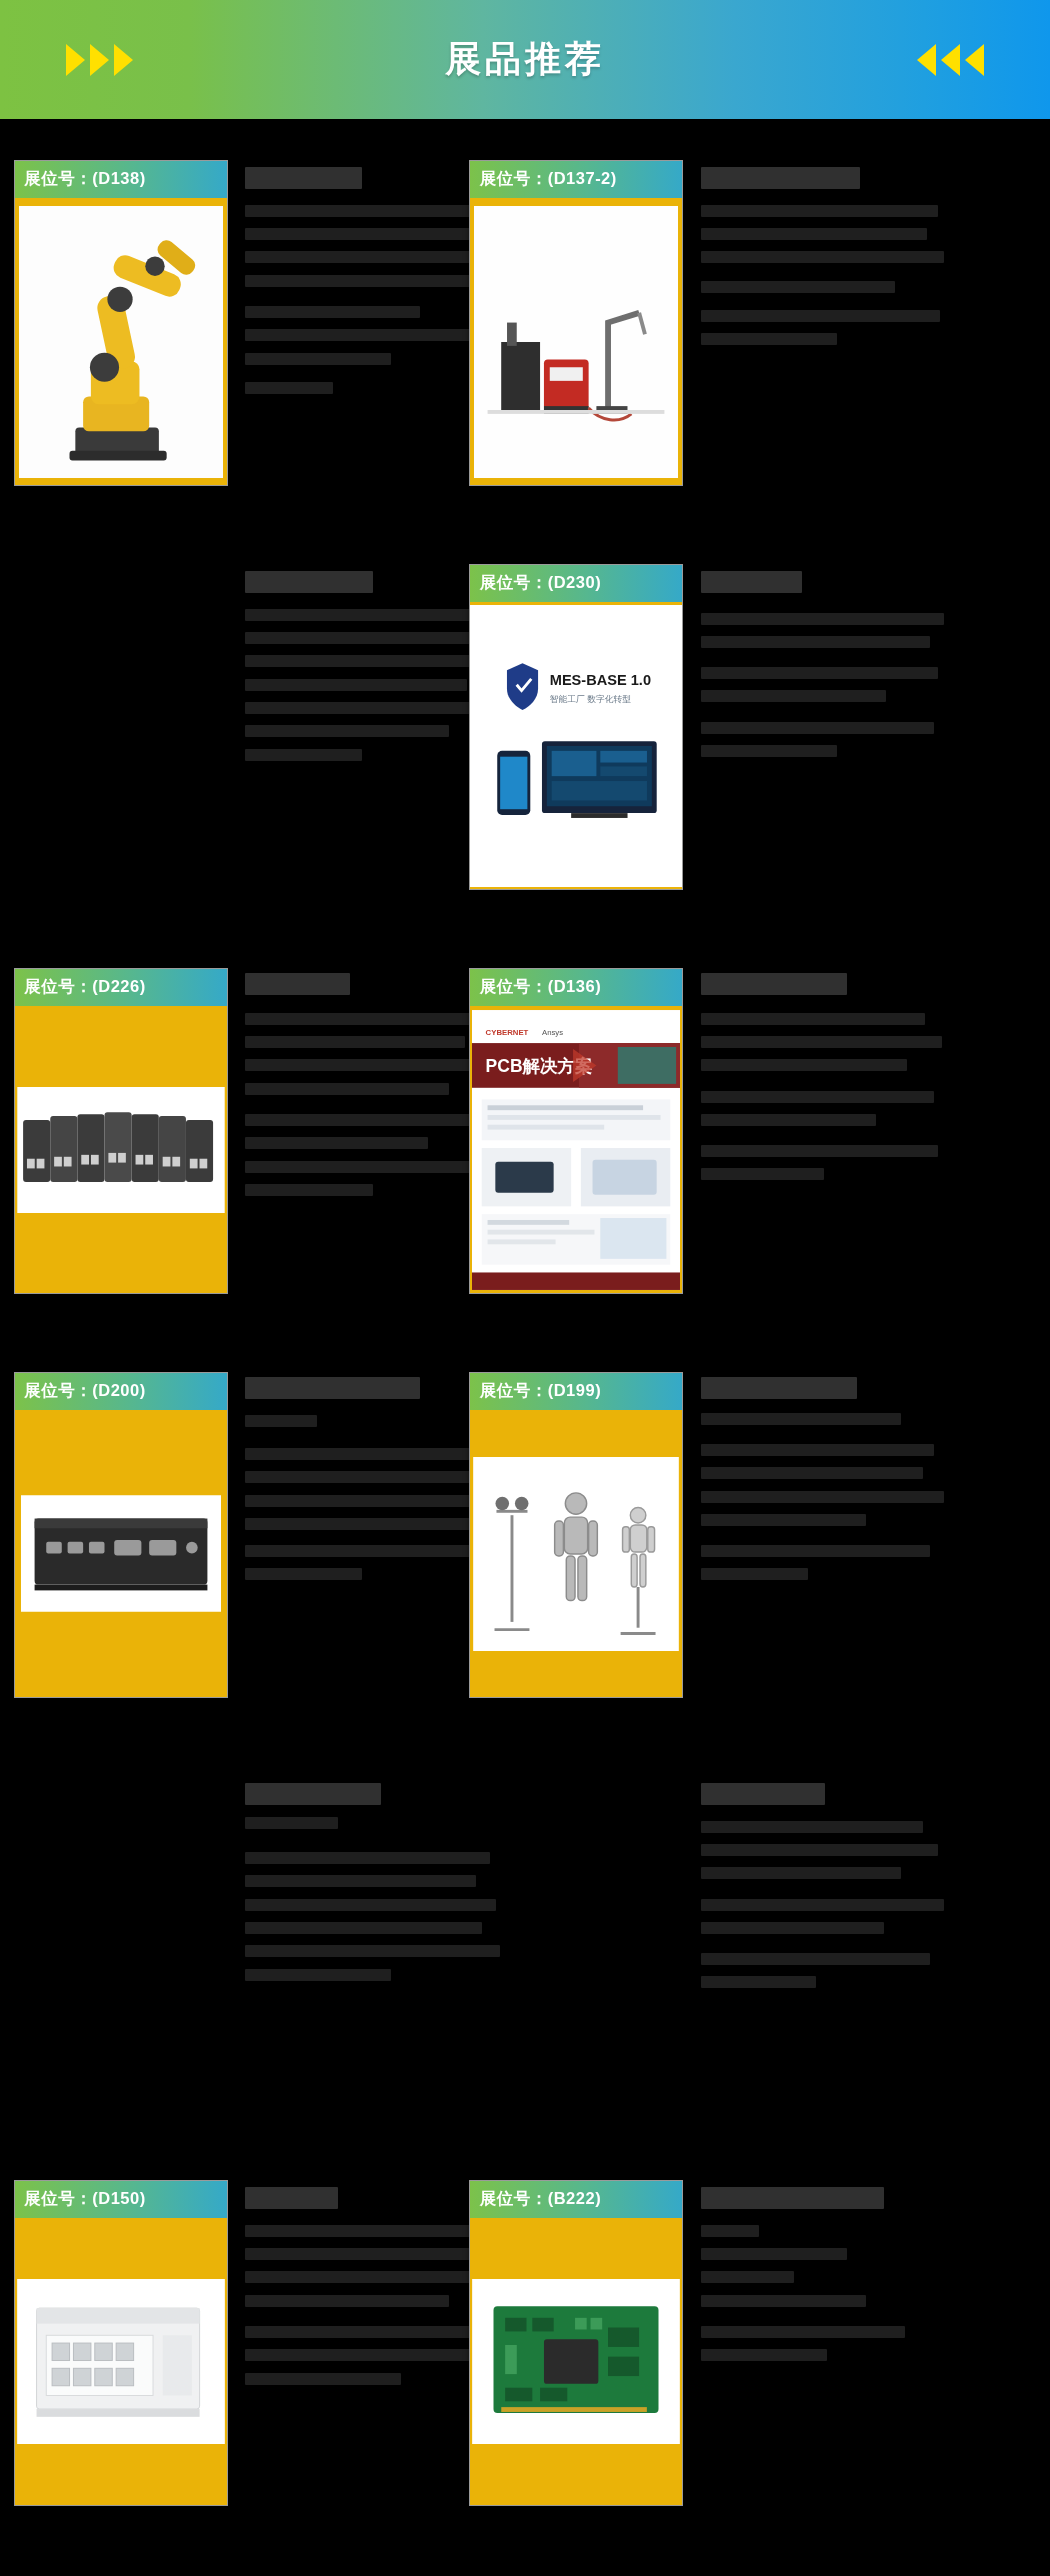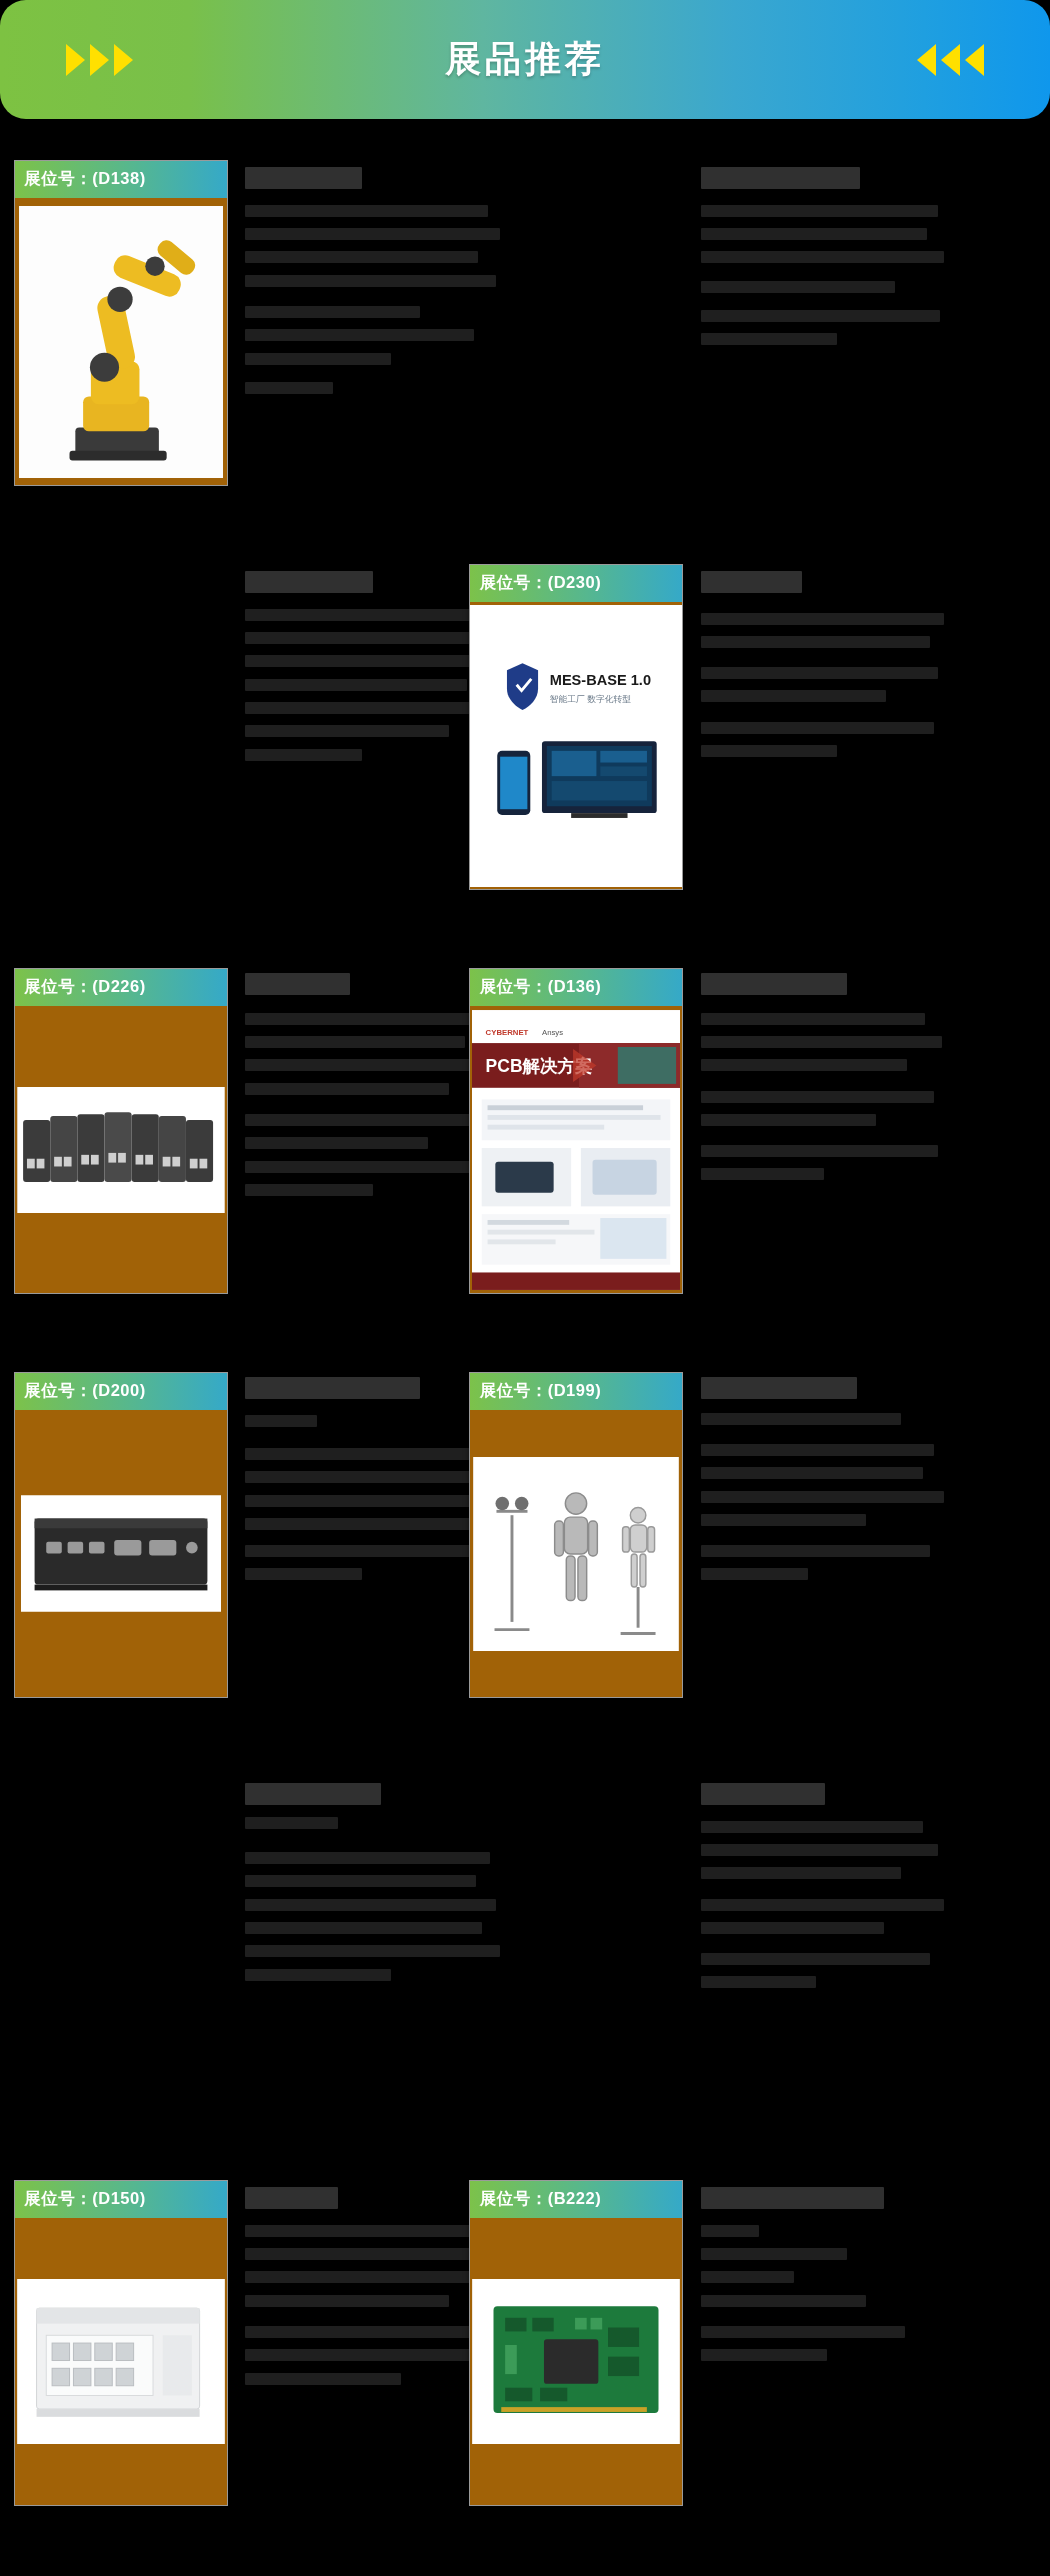--- a/index.html
+++ b/index.html
@@ -19,21 +19,20 @@
 
   
   .header {
     position: relative;
     width: 1050px;
     height: 119px;
     background: linear-gradient(90deg, #7dc242 0%, #79c04a 18%, #5fb6a0 46%, #3aa7cf 70%, #1f9fe0 88%, #0f97ec 100%);
     display: flex;
     align-items: center;
     justify-content: center;
-    border-radius: 26px;
   }
   .header-title {
     color: #ffffff;
     font-size: 36px;
     font-weight: bold;
     letter-spacing: 3.9px;
     text-shadow: 0 1.9px 2.9px rgba(0,0,0,0.22);
   }
   .chev-group {
     position: absolute;
@@ -85,21 +84,21 @@
     background: linear-gradient(90deg, #7cc24a 0%, #56b78f 55%, #35a9c8 100%);
     color: #ffffff;
     font-size: 16.5px;
     font-weight: bold;
     padding: 7.8px 9.7px;
     letter-spacing: 0.5px;
     white-space: nowrap;
   }
   .thumb {
     height: 287px;
-    background: #a16207;
+    background: #eab308;
     display: flex;
     align-items: center;
     justify-content: center;
     overflow: hidden;
     position: relative;
   }
   .thumb svg { display: block; }
 
   .textcol {
     position: absolute;
@@ -168,20 +167,38 @@
           <div class="line" style="left:0;top:66px;width:255px;"></div>
           <div class="line" style="left:0;top:89px;width:233px;"></div>
           <div class="line" style="left:0;top:113px;width:251px;"></div>
           <div class="line" style="left:0;top:144px;width:175px;"></div>
           <div class="line" style="left:0;top:167px;width:229px;"></div>
           <div class="line" style="left:0;top:191px;width:146px;"></div>
           <div class="line" style="left:0;top:220px;width:88px;"></div>
         </div>
       </div>
       <div class="cell right">
+        <div class="card">
+          <div class="badge">展位号：(D137-2)</div>
+          <div class="thumb">
+            <svg width="204" height="272" viewBox="0 0 210 280">
+              <rect width="210" height="280" fill="#fefefe"></rect>
+              <rect x="28" y="140" width="40" height="70" fill="#2e2e2e"></rect>
+              <rect x="34" y="120" width="10" height="24" fill="#555"></rect>
+              <rect x="72" y="158" width="46" height="52" rx="4" fill="#c32b23"></rect>
+              <rect x="78" y="166" width="34" height="14" fill="#f0f0f0"></rect>
+              <rect x="72" y="206" width="46" height="8" fill="#333"></rect>
+              <path d="M138 210 L138 120 L170 110" stroke="#6e6e6e" stroke-width="6" fill="none"></path>
+              <path d="M170 110 L176 132" stroke="#8a8a8a" stroke-width="4" fill="none"></path>
+              <rect x="126" y="206" width="32" height="8" fill="#444"></rect>
+              <path d="M118 208 C 130 222, 150 224, 162 214" stroke="#b4483a" stroke-width="3" fill="none"></path>
+              <rect x="14" y="210" width="182" height="4" fill="#ddd"></rect>
+            </svg>
+          </div>
+        </div>
         <div class="textcol">
           <div class="title-line" style="left:0;top:5.8px;width:159px;"></div>
           <div class="line" style="left:0;top:43px;width:237px;"></div>
           <div class="line" style="left:0;top:66px;width:226px;"></div>
           <div class="line" style="left:0;top:89px;width:243px;"></div>
           <div class="line" style="left:0;top:119px;width:194px;"></div>
           <div class="line" style="left:0;top:148px;width:239px;"></div>
           <div class="line" style="left:0;top:171px;width:136px;"></div>
         </div>
       </div>

